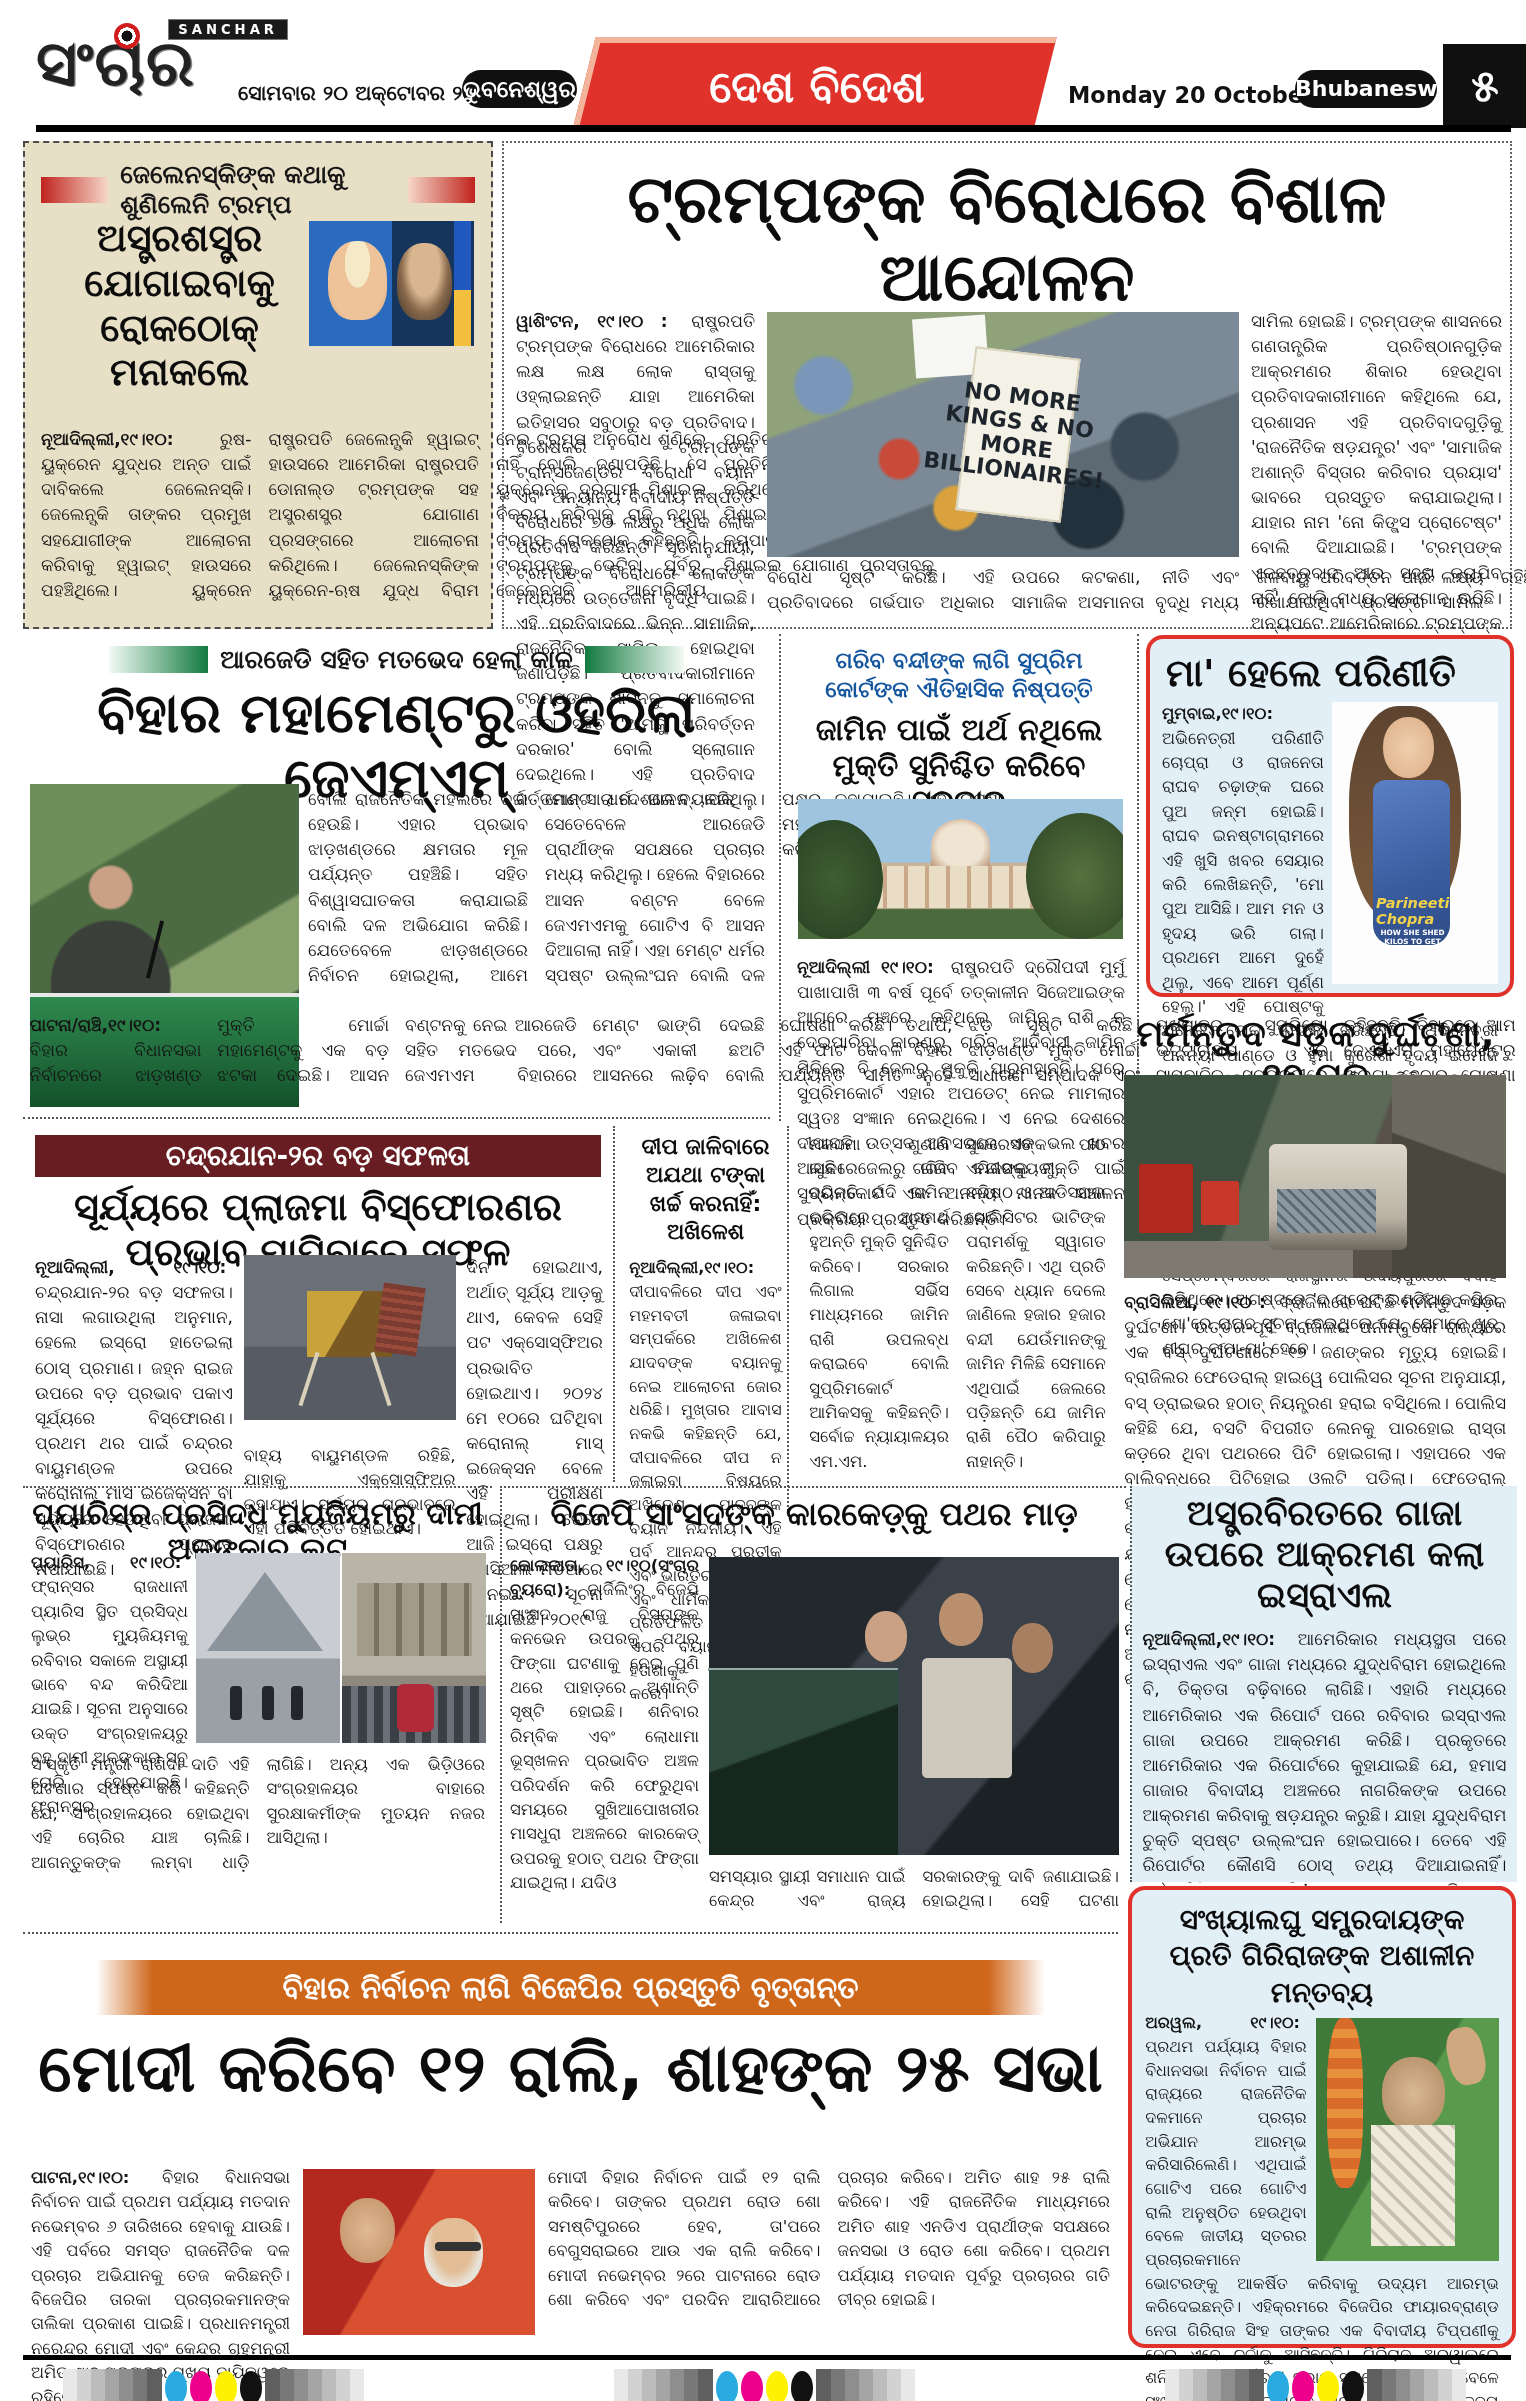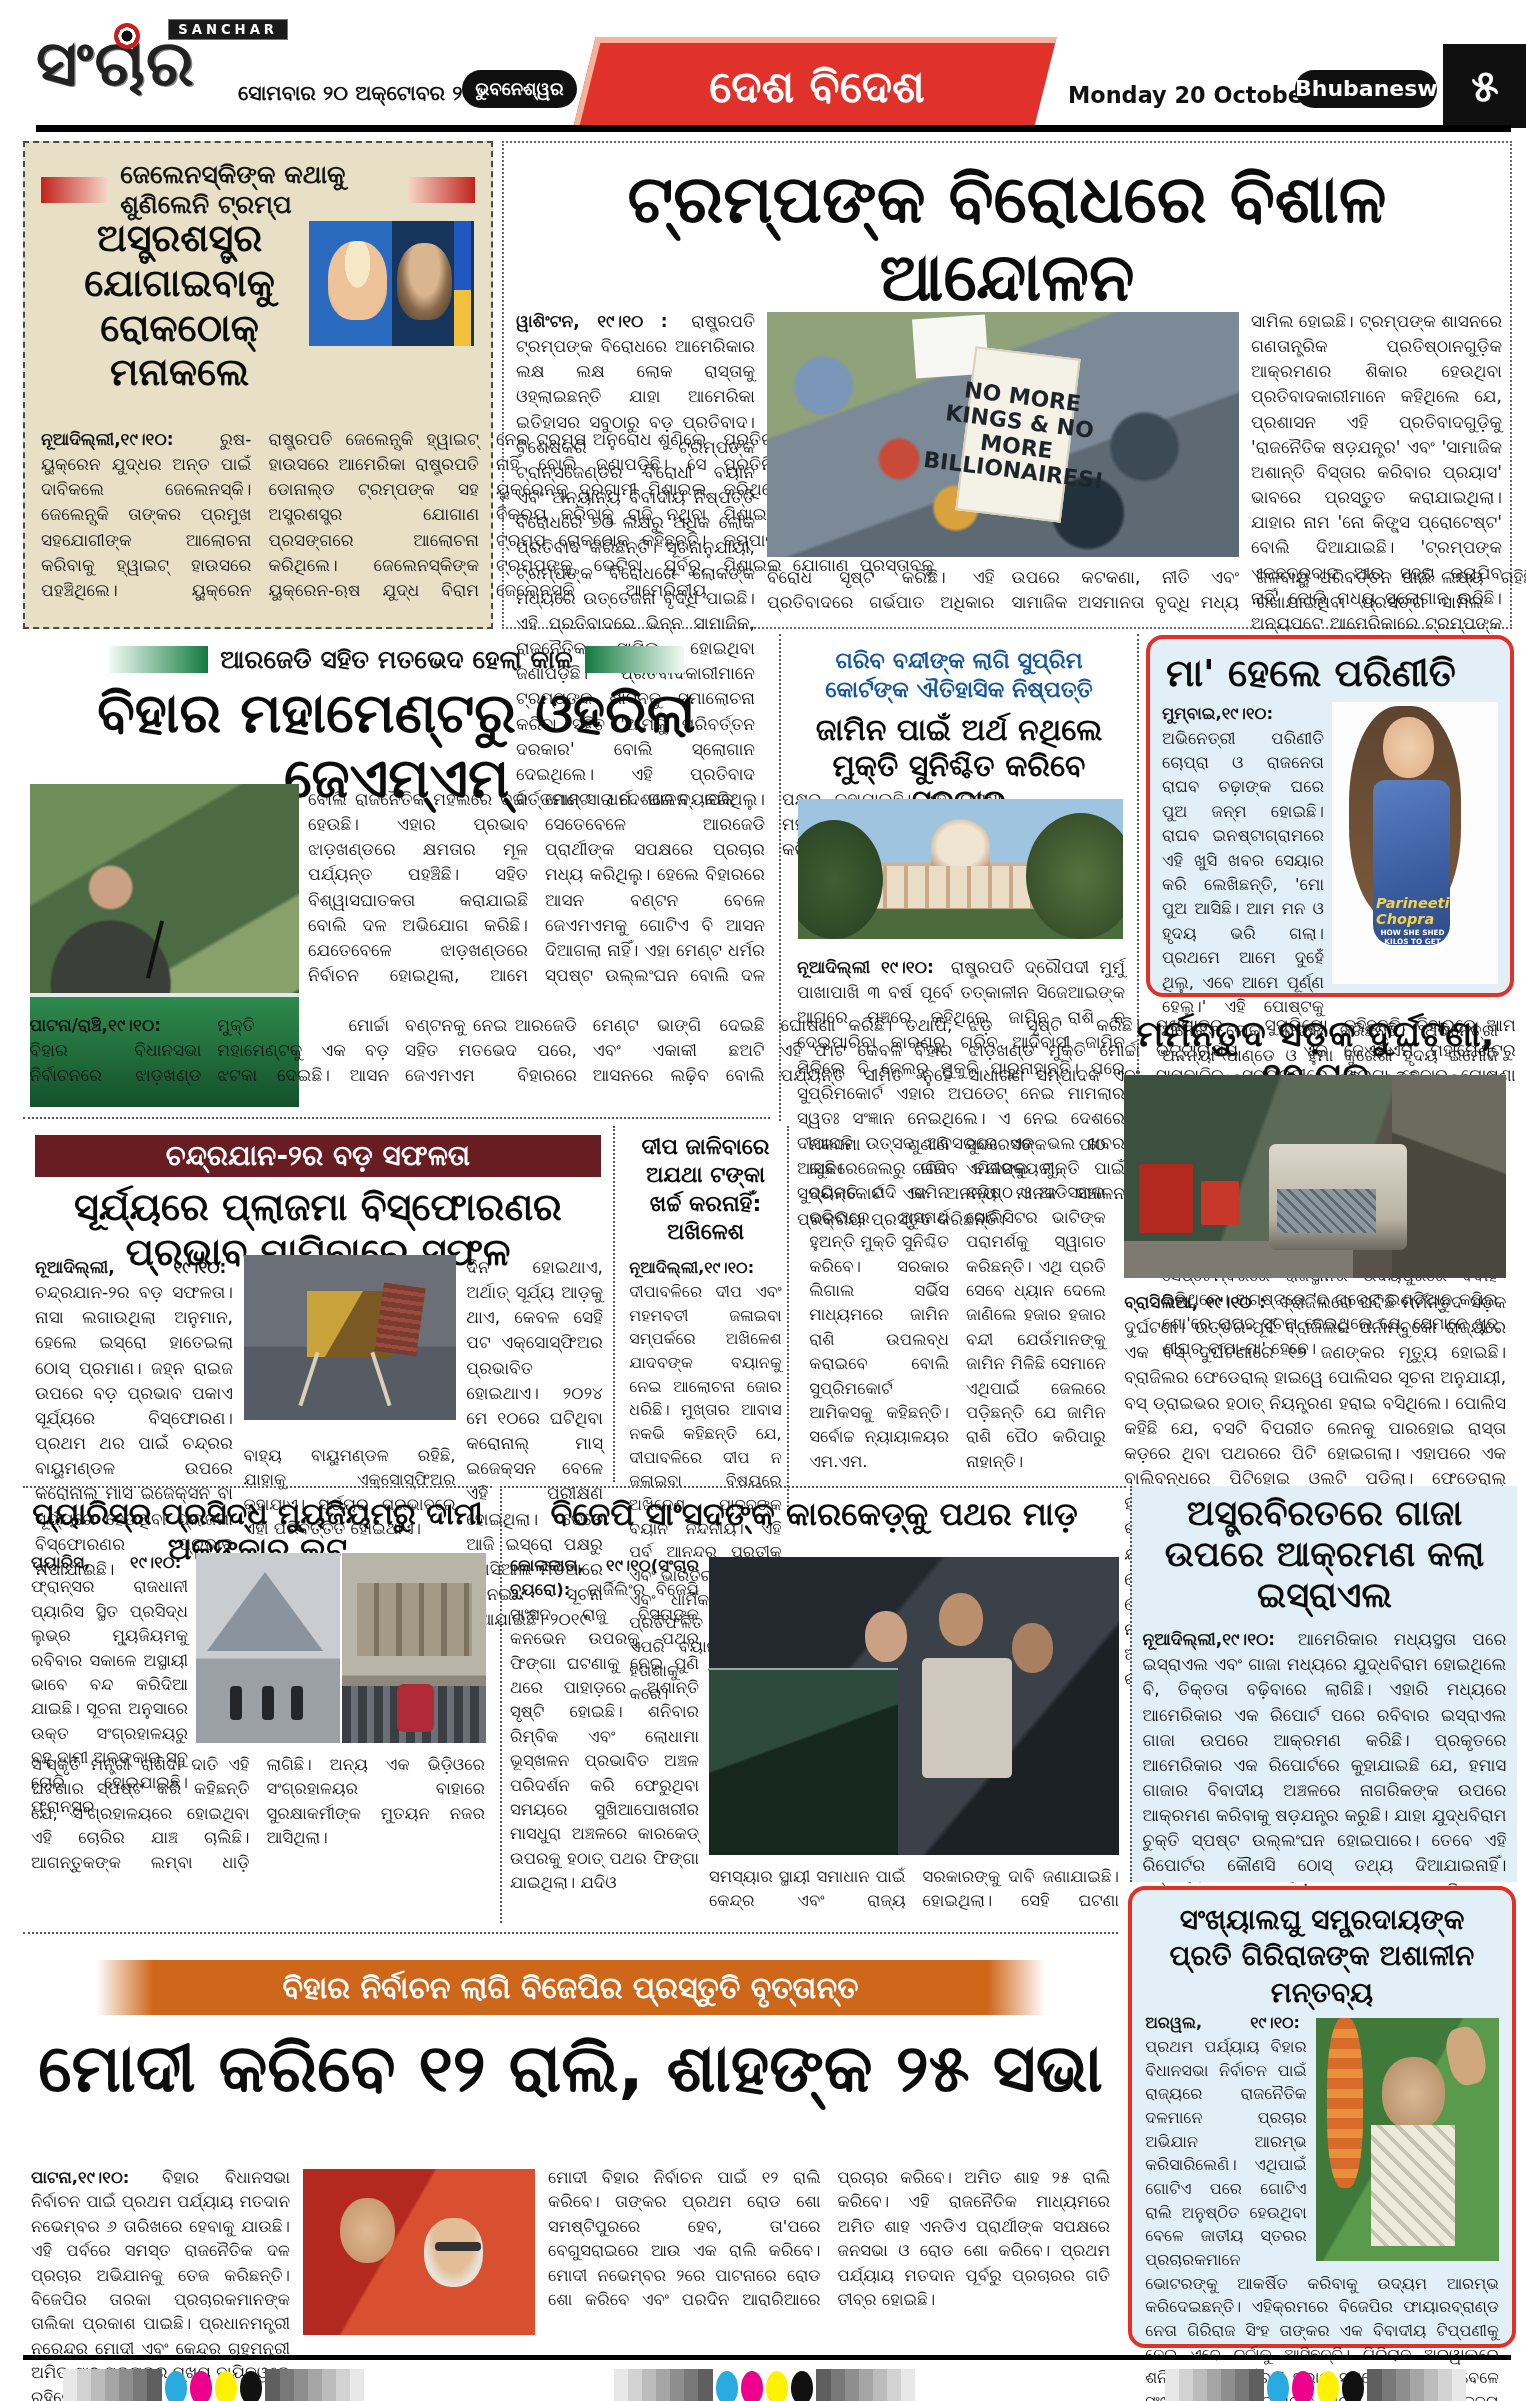--- a/index.html
+++ b/index.html
@@ -9,21 +9,21 @@
   
   .brand{left:36px;top:32px;width:198px;height:92px;}
   .brand-odia{font-size:63px;font-weight:800;letter-spacing:1.3px;color:#222;
               text-shadow:1.3px 1.3px 0 #888;line-height:1;}
   .brand-dot{position:absolute;left:78px;top:-9.2px;width:22.4px;height:22.4px;border-radius:50%;
              background:radial-gradient(circle at 50% 50%, #111 0 35%, #fff 36% 55%, #d01c1c 56% 100%);border:2px solid #d01c1c;}
   .brand-label{position:absolute;left:132px;top:-13.2px;background:#1a1a1a;color:#fff;
                font-size:13.2px;font-weight:700;letter-spacing:4px;padding:2px 9.2px;border:1.3px solid #777;}
   .hdr-date-od{left:238px;top:81px;font-size:20.5px;font-weight:700;color:#111;}
   .pill{background:#101010;color:#fff;border-radius:22.4px;text-align:center;}
-  .pill-od{left:462px;top:70px;width:115px;height:38px;font-size:18px;font-weight:700;line-height:38px;}
+  .pill-od{left:462px;top:70px;width:115px;height:38px;font-size:23px;font-weight:700;line-height:38px;}
   .section-banner{left:584px;top:37px;width:455px;height:88px;background:#e0312a;
                   transform:skewX(-14deg);border-top:6.6px solid #f2b49a;border-left:6.6px solid #f2b49a;
                   display:flex;align-items:center;justify-content:center;}
   .section-banner span{transform:skewX(14deg);color:#fff;font-size:44px;font-weight:800;}
   .hdr-date-en{left:1068px;top:82px;font-size:22.4px;font-weight:700;}
   .pill-en{left:1295px;top:70px;width:142px;height:38px;font-size:22px;font-weight:700;line-height:38px;}
   .page-tab{left:1443px;top:44px;width:84px;height:84px;background:#101010;color:#fff;
             display:flex;align-items:center;justify-content:center;font-size:44px;font-weight:700;}
   .hdr-rule{left:36px;top:125px;width:1475px;height:7.3px;background:#000;}
   

